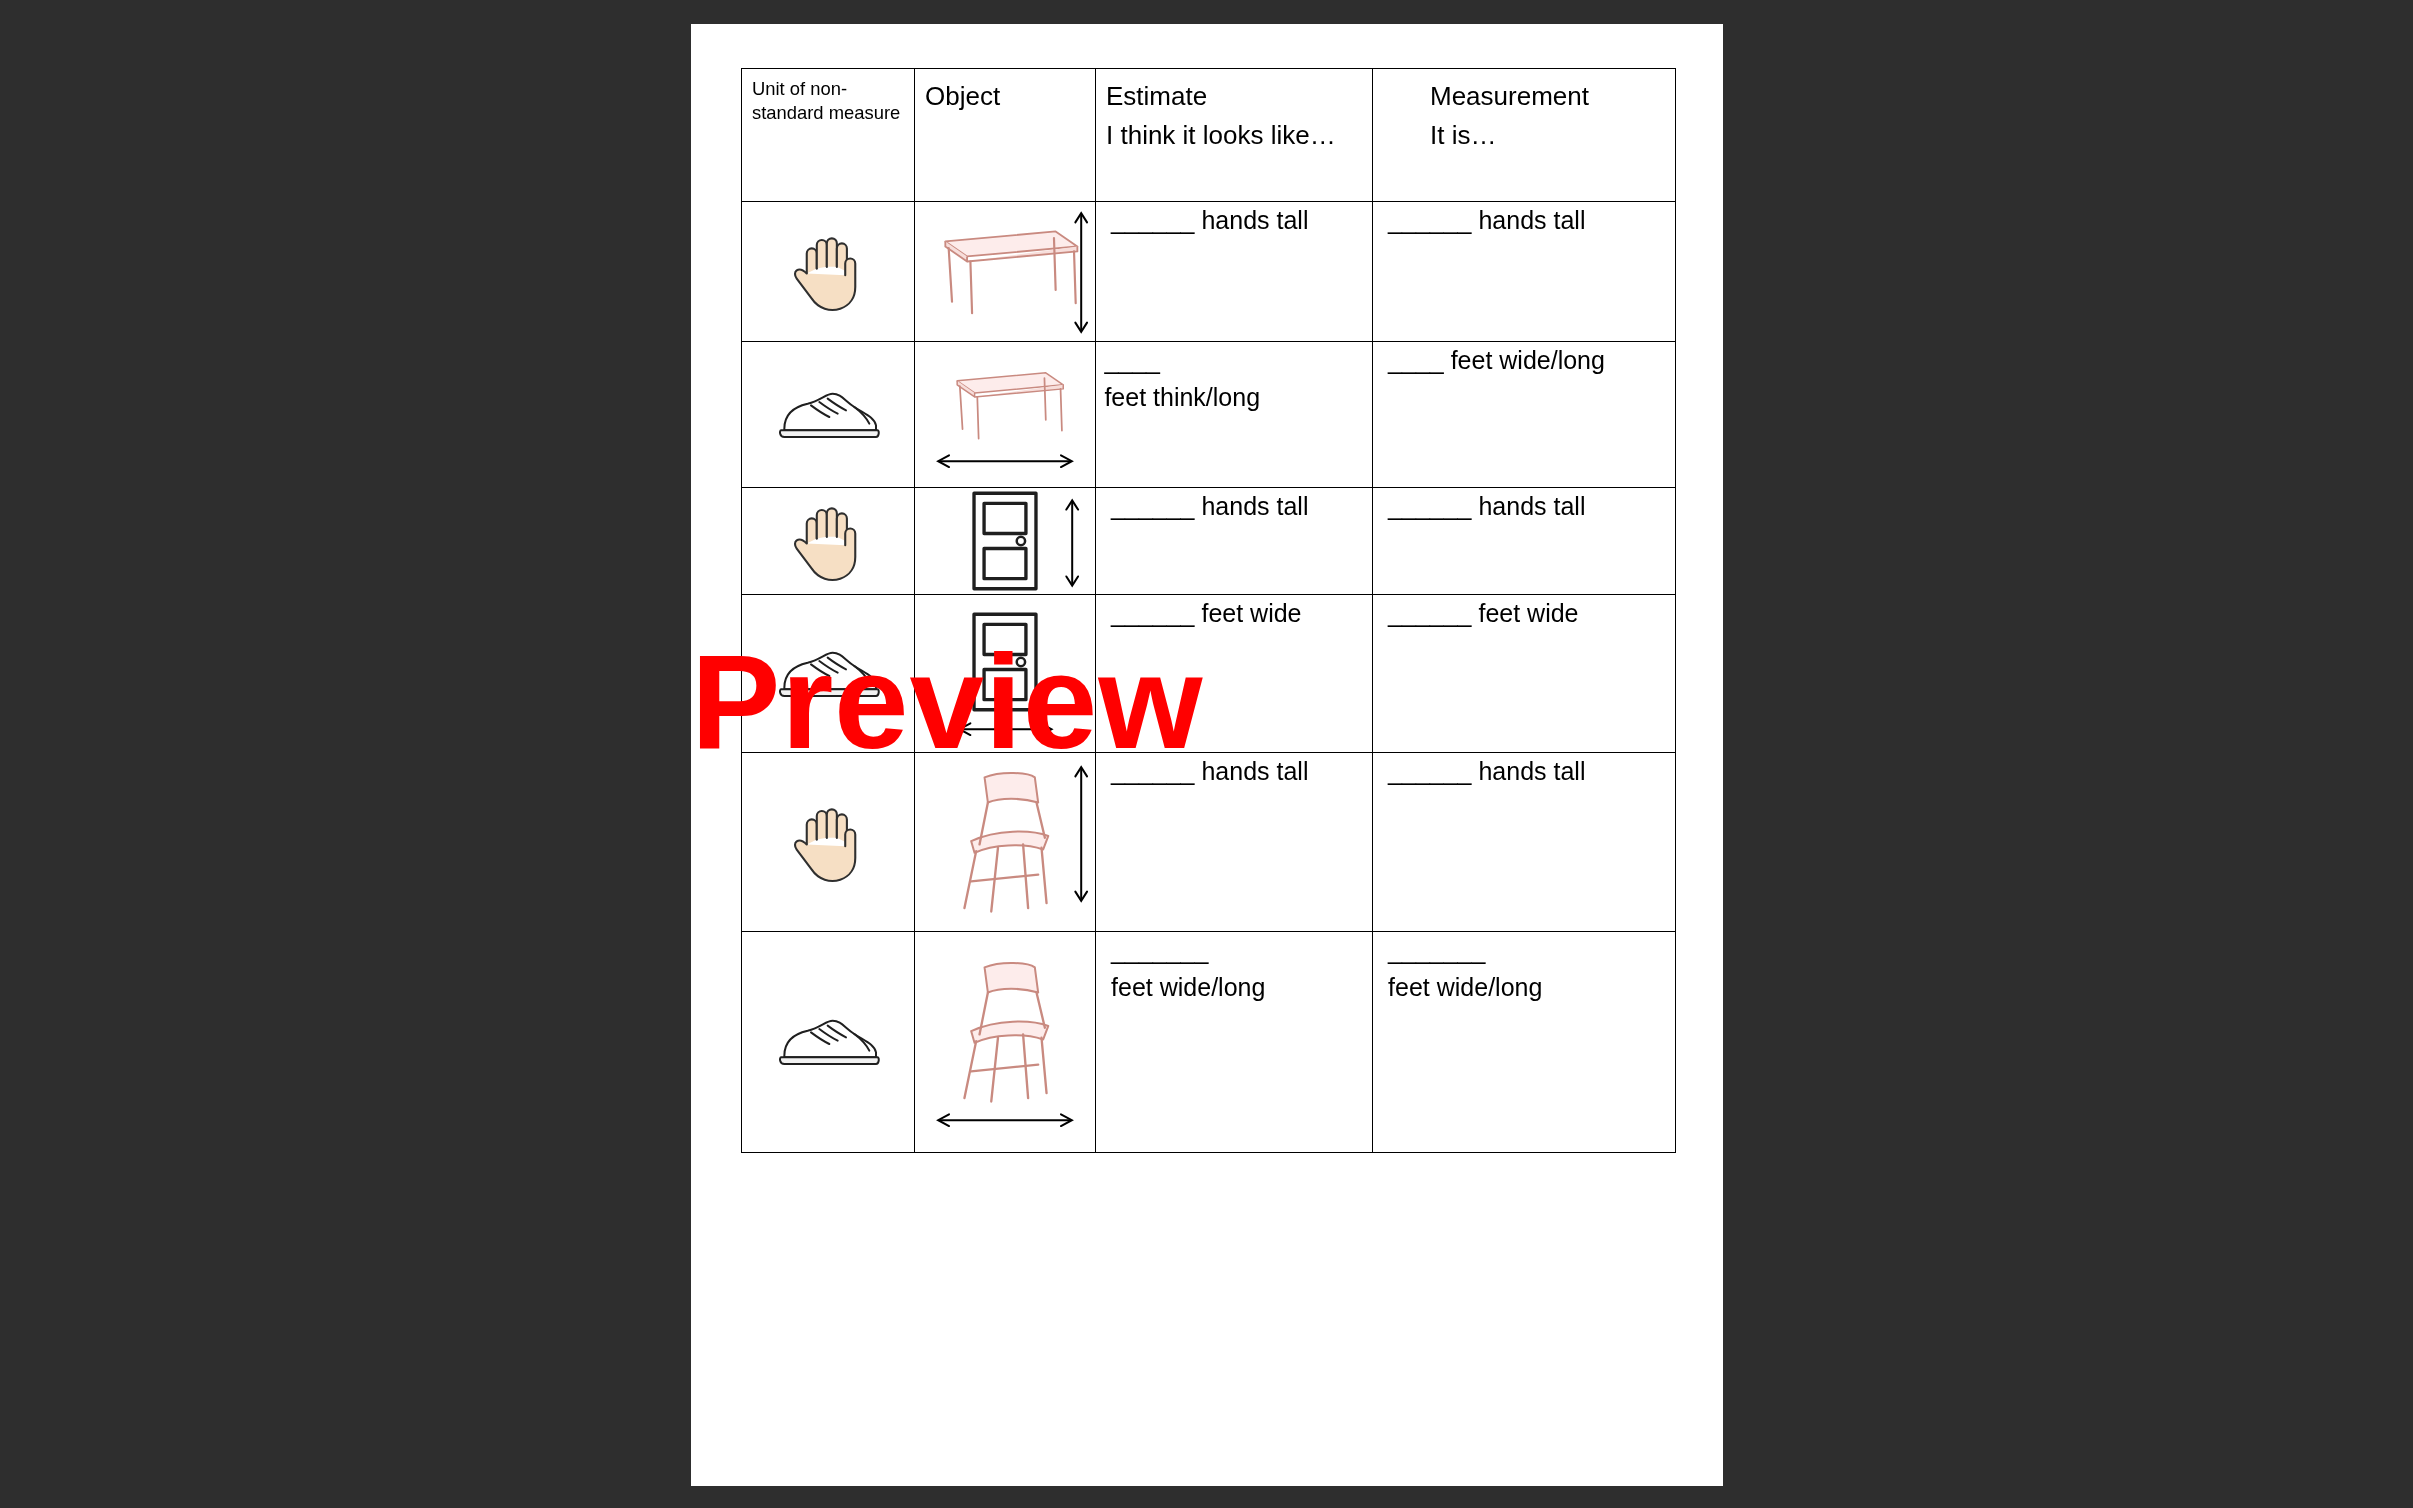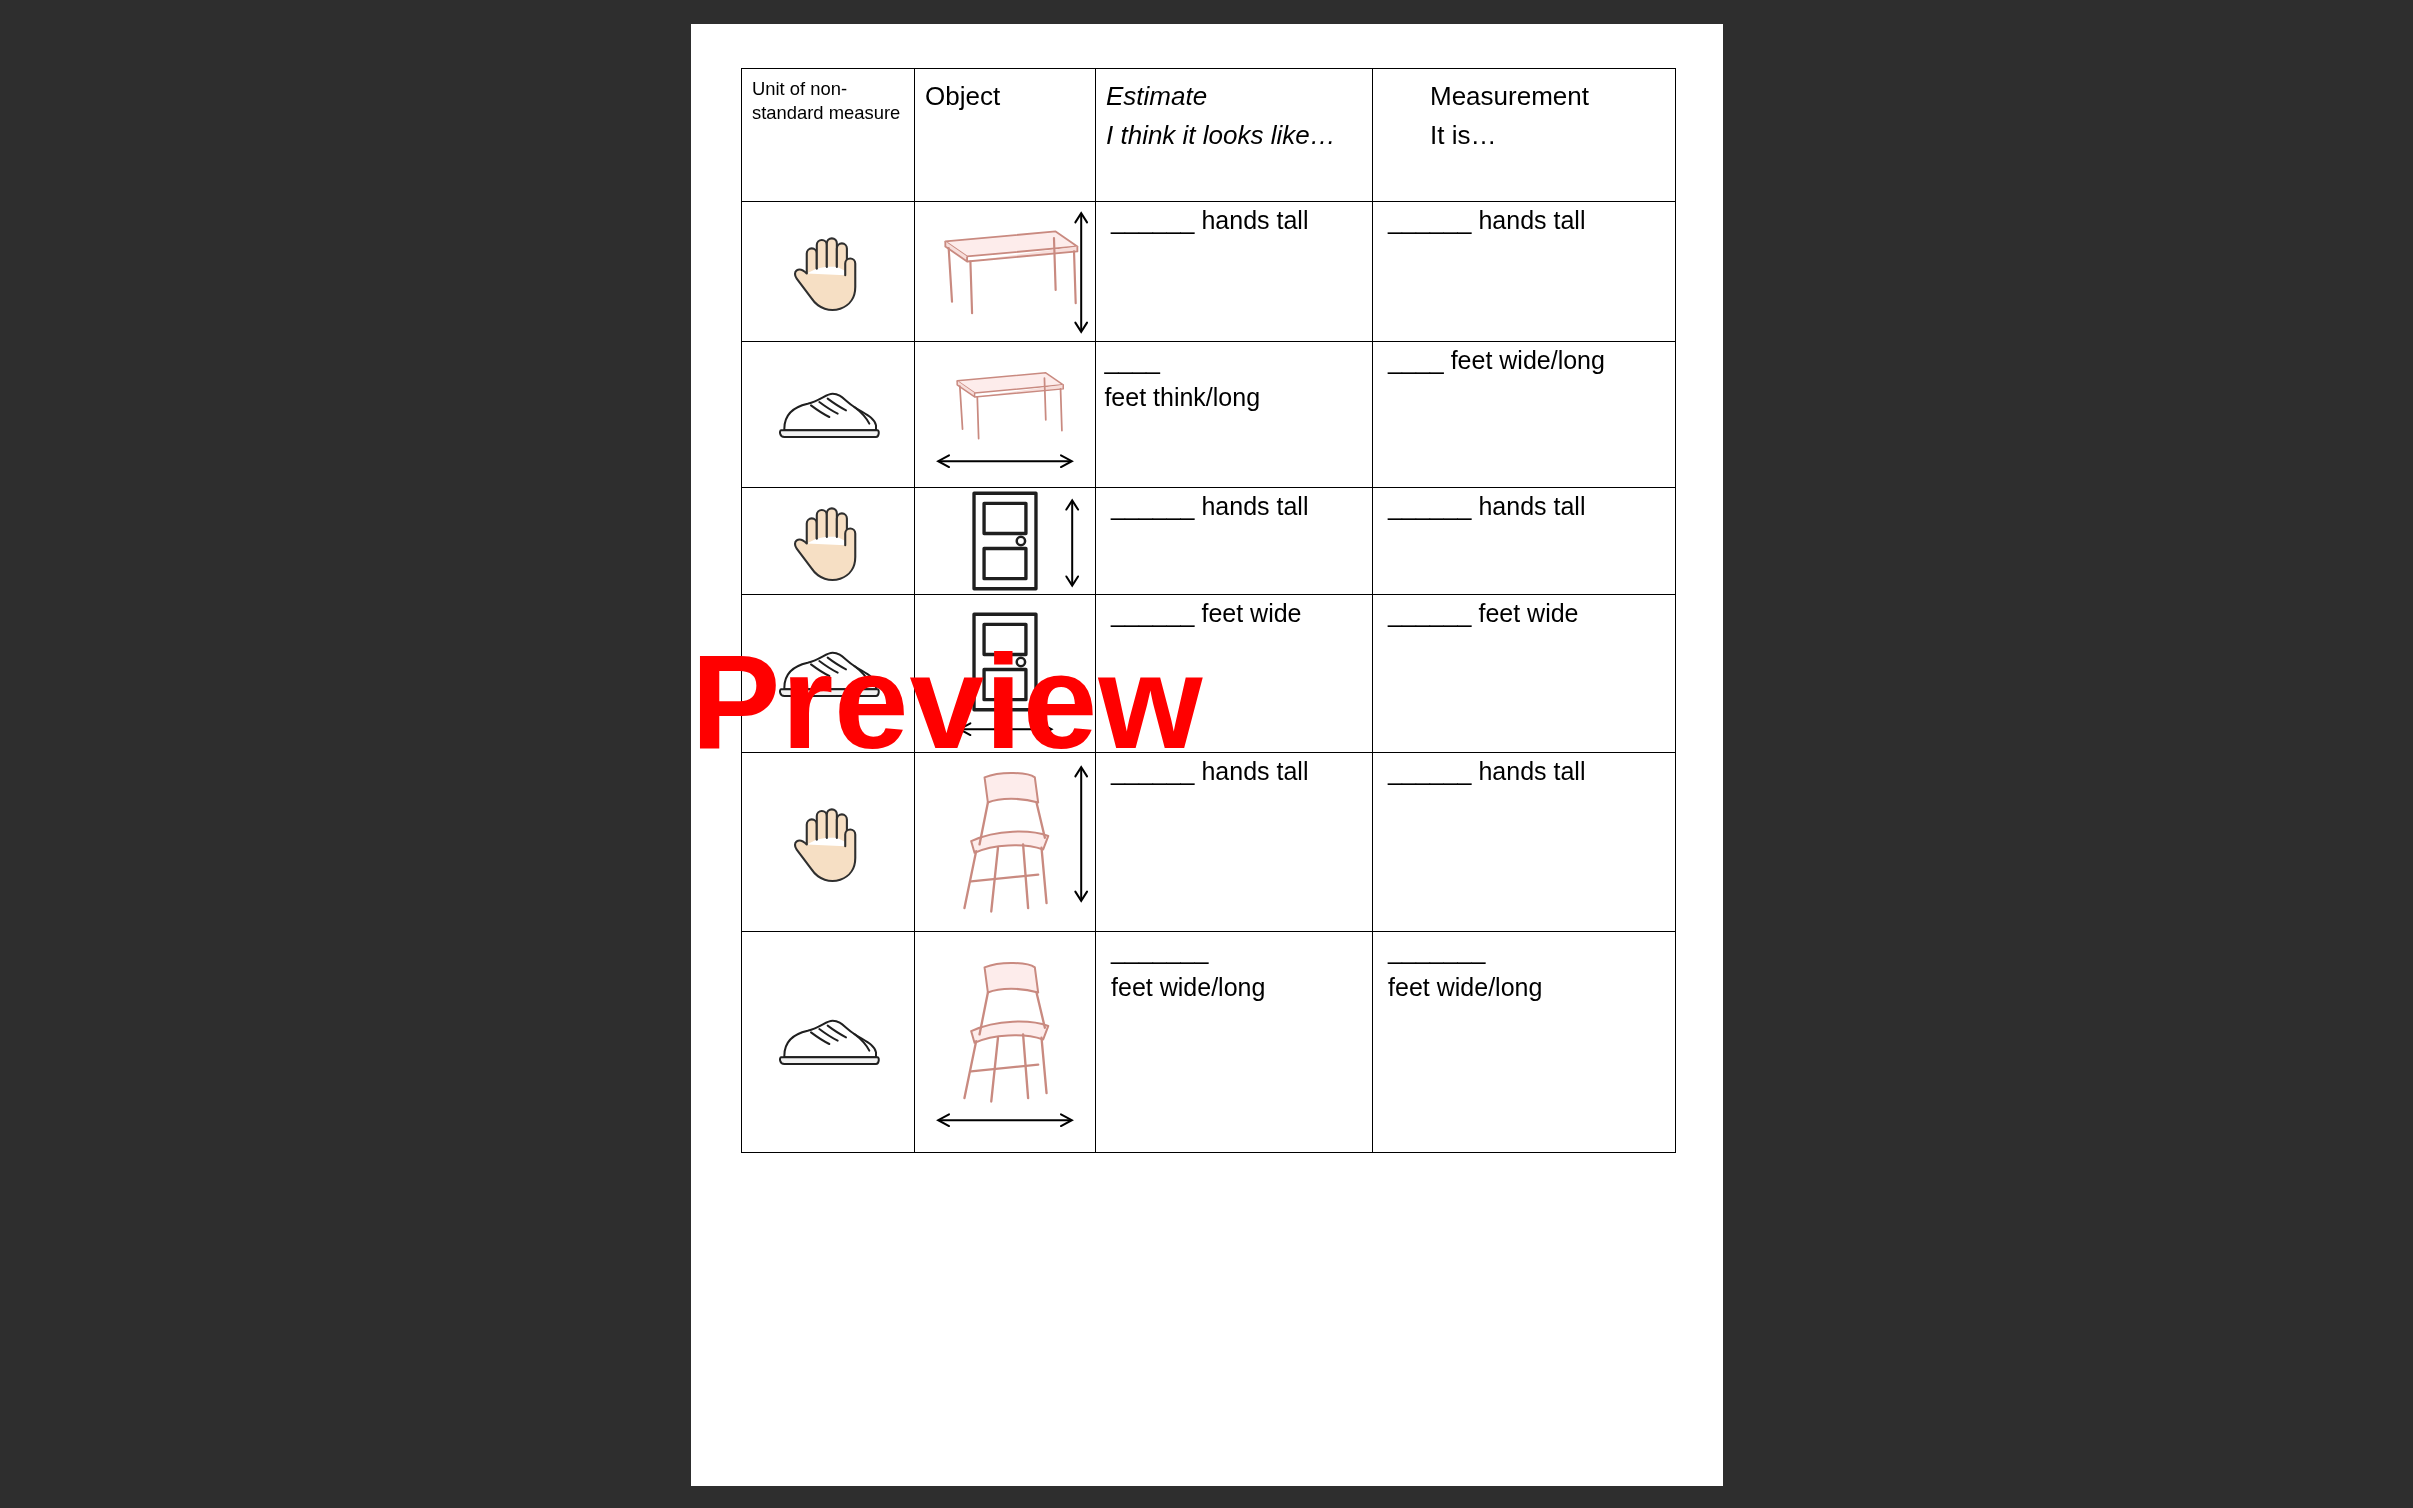--- a/index.html
+++ b/index.html
@@ -149,21 +149,21 @@
 
       <tbody>
           <tr>
         <td class="hdr">
           <div class="hdr-small">Unit of non-standard measure</div>
         </td>
         <td class="hdr">
           <div class="hdr-big">Object</div>
         </td>
         <td class="hdr">
-          <div class="hdr-big" style="white-space: pre-line; font-style: italic;">Estimate
+          <div class="hdr-big" style="white-space: pre-line;">Estimate
 I think it looks like…</div>
         </td>
         <td class="hdr">
           <div class="hdr-big" style="white-space: pre-line; margin-left: 47px;">Measurement
 It is…</div>
         </td>
       </tr>
 
       <tr class="r1">
         <td class="row-unit">

